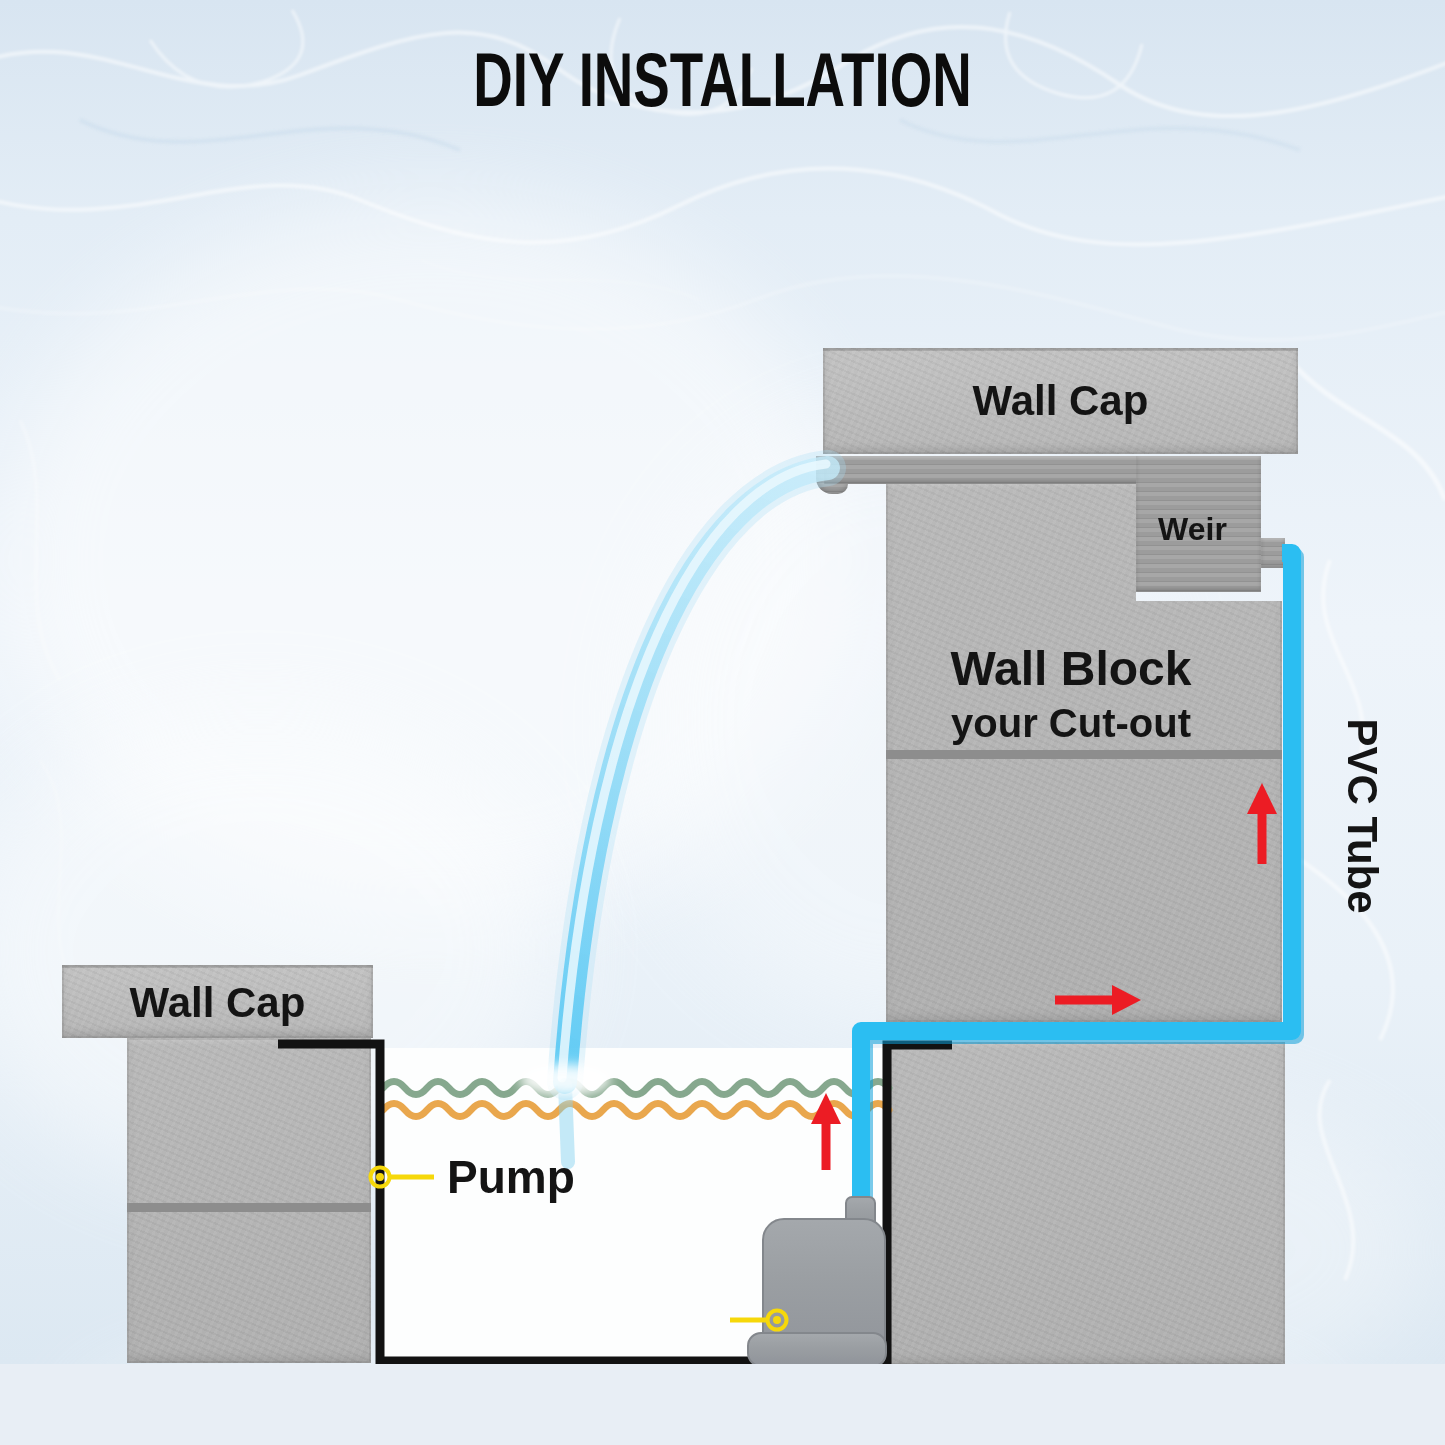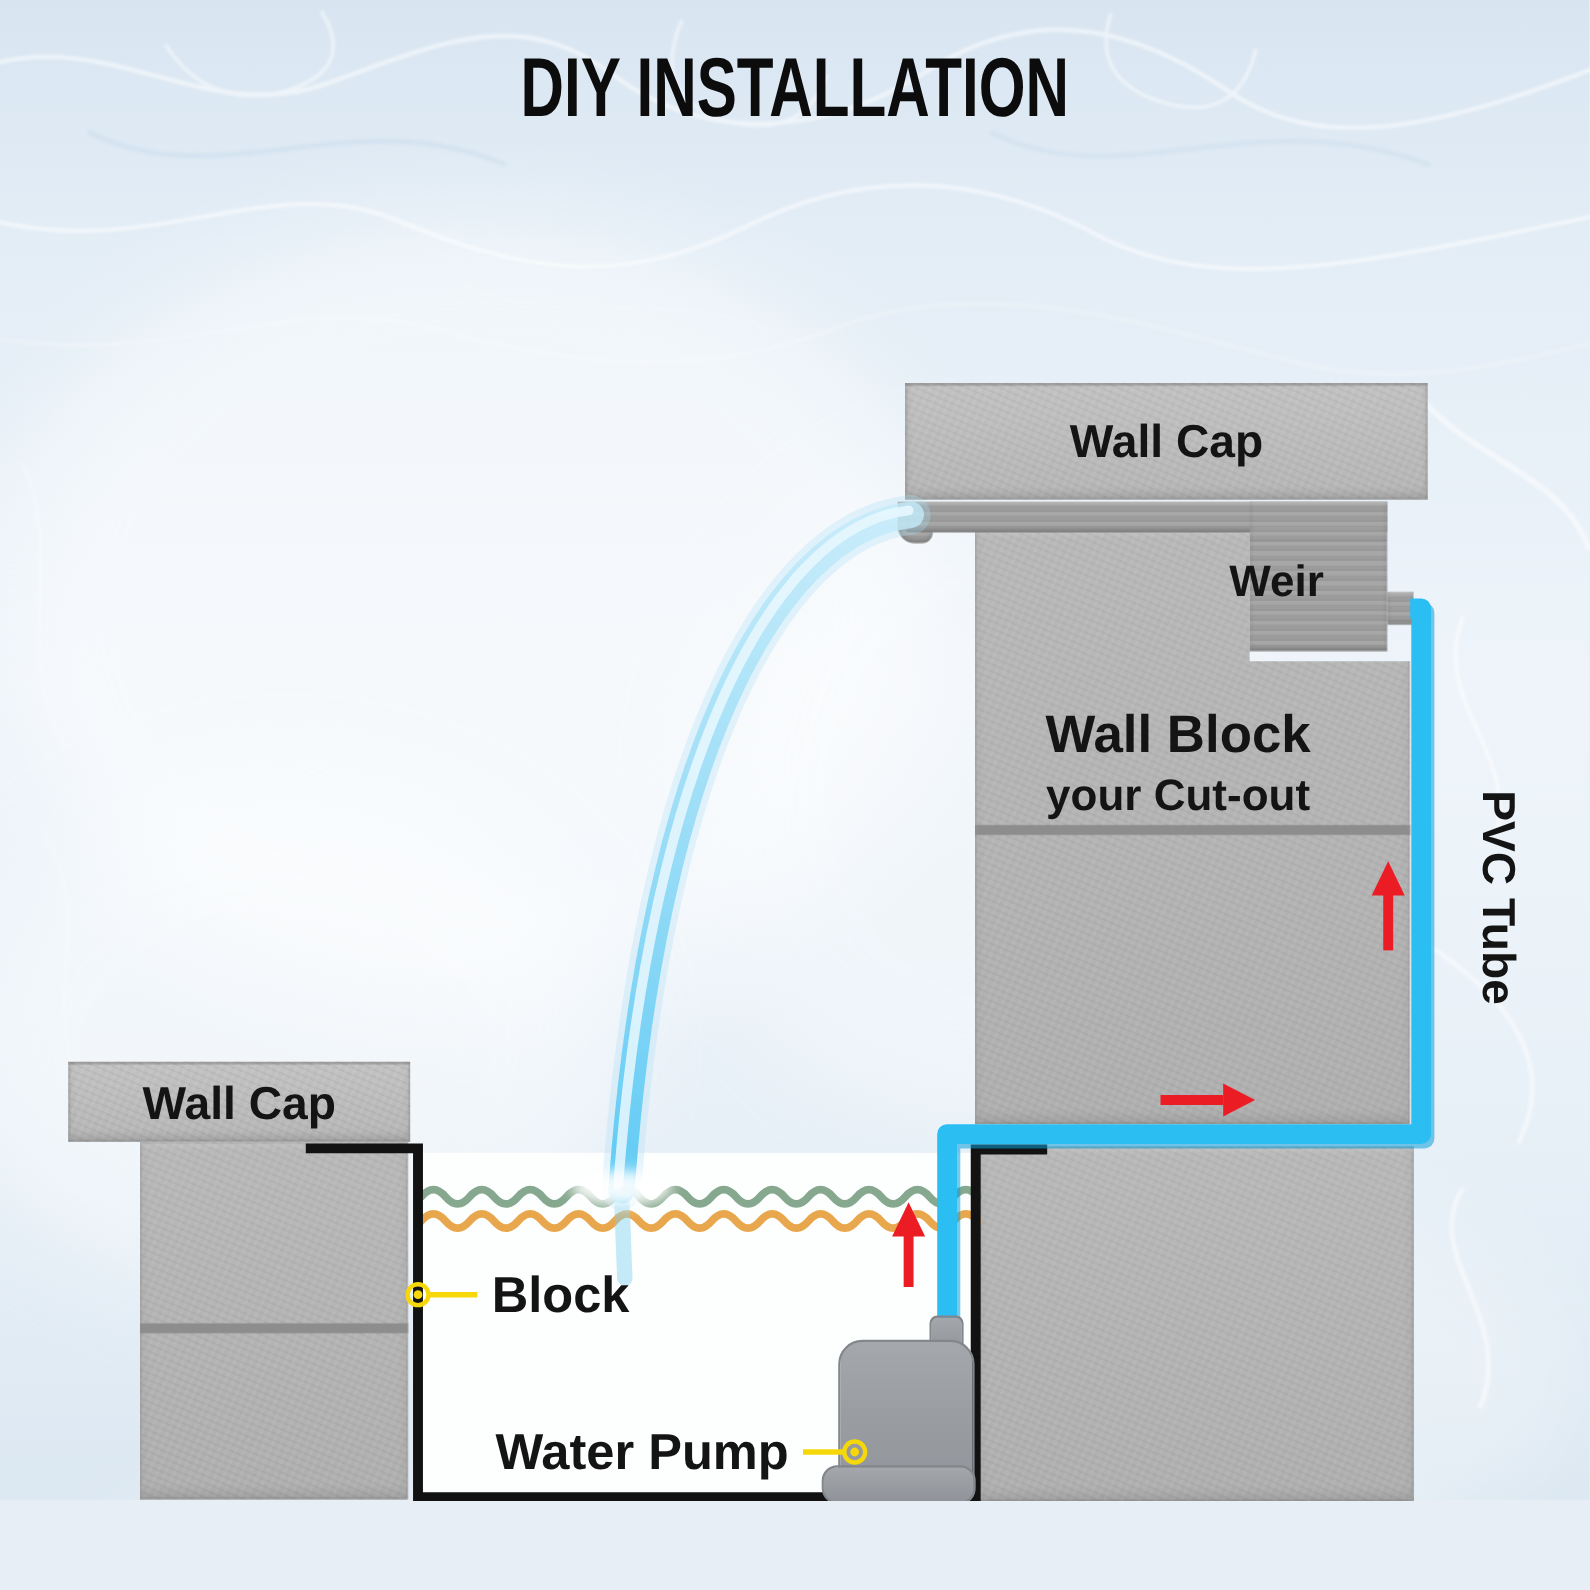--- a/index.html
+++ b/index.html
@@ -189,21 +189,20 @@
     </g>
 
     <g>
       <path class="leader" d="M730 1320 L766 1320" stroke-width="5" fill="none"></path>
       <circle cx="777" cy="1320" r="9.5" fill="none" class="leader" stroke-width="4"></circle>
       <circle cx="777" cy="1320" r="4" class="leader-dot"></circle>
     </g>
   </svg>
 
   <div class="label lbl-center" style="left:823px;width:475px;top:377px;font-size:42px;line-height:48px;">Wall Cap</div>
-  <div class="label lbl-center" style="left:1098px;width:125px;top:506px;font-size:40px;line-height:46px;">Weir</div>
+  <div class="label lbl-center" style="left:1130px;width:125px;top:506px;font-size:32px;line-height:46px;">Weir</div>
   <div class="label lbl-center" style="left:886px;width:370px;top:643px;font-size:48px;line-height:52px;">Wall Block</div>
   <div class="label lbl-center" style="left:886px;width:370px;top:697px;font-size:40px;line-height:52px;">your Cut-out</div>
   <div class="label lbl-center" style="left:1242px;top:792px;width:240px;height:48px;line-height:48px;font-size:42px;transform:rotate(90deg);">PVC Tube</div>
   <div class="label lbl-center" style="left:62px;width:311px;top:979px;font-size:42px;line-height:48px;">Wall Cap</div>
-  <div class="label" style="left:447px;top:1153px;font-size:46px;line-height:48px;">Block</div>
-  <div class="label" style="left:447px;width:270px;top:1295px;font-size:46px;line-height:48px;text-align:right;">Water Pump</div>
+  <div class="label" style="left:447px;top:1153px;font-size:46px;line-height:48px;">Pump</div>
 
 </div>
 
 </body></html>

